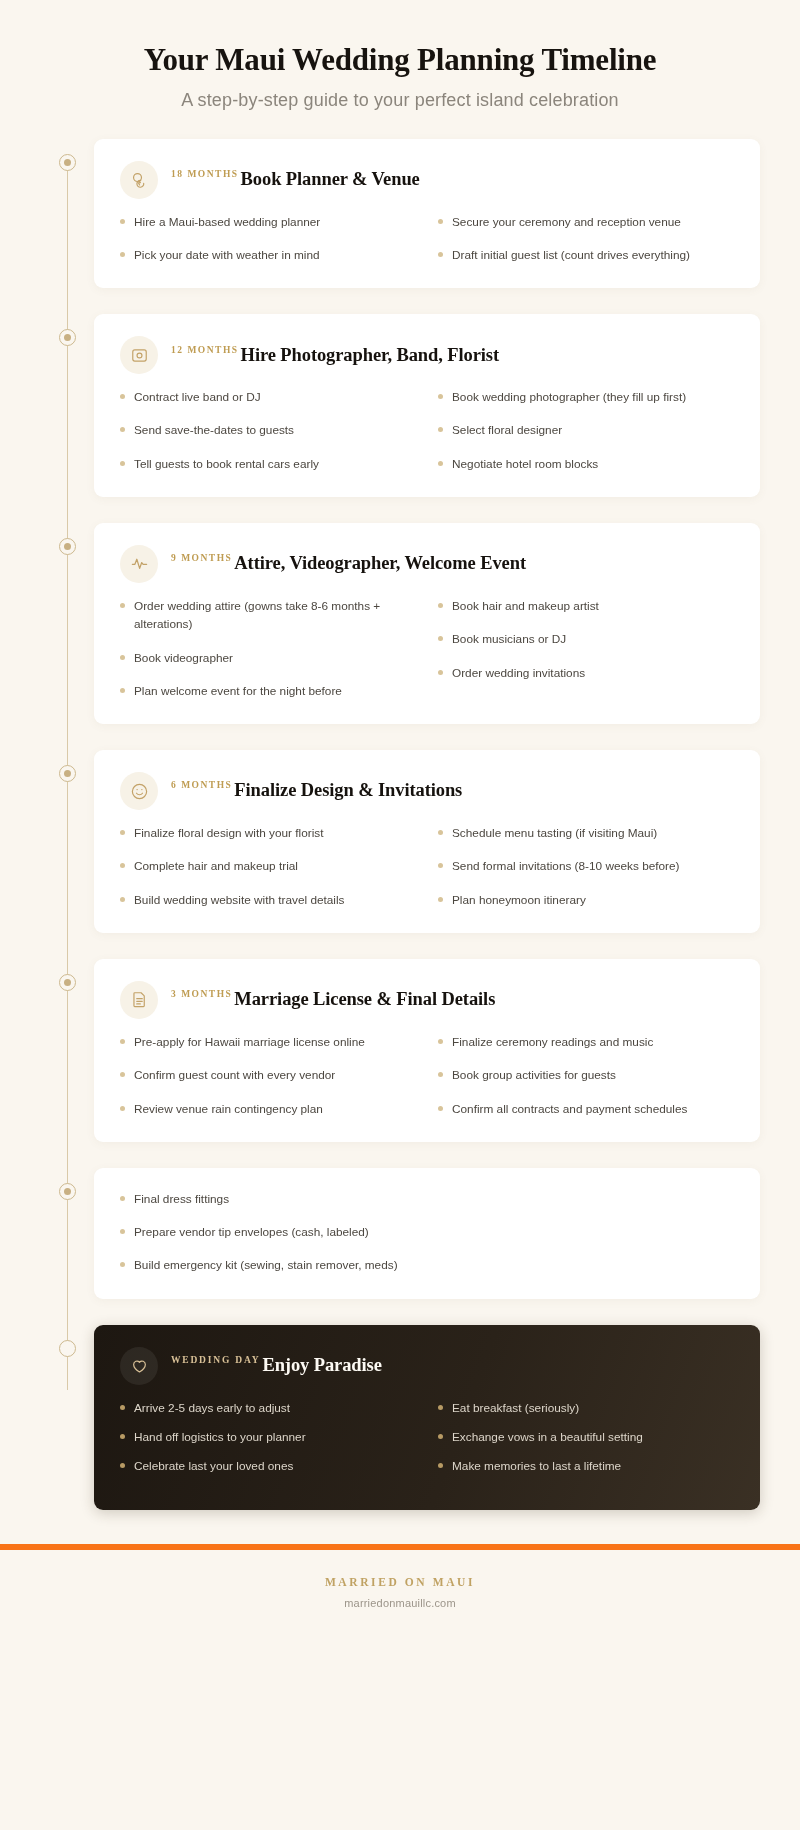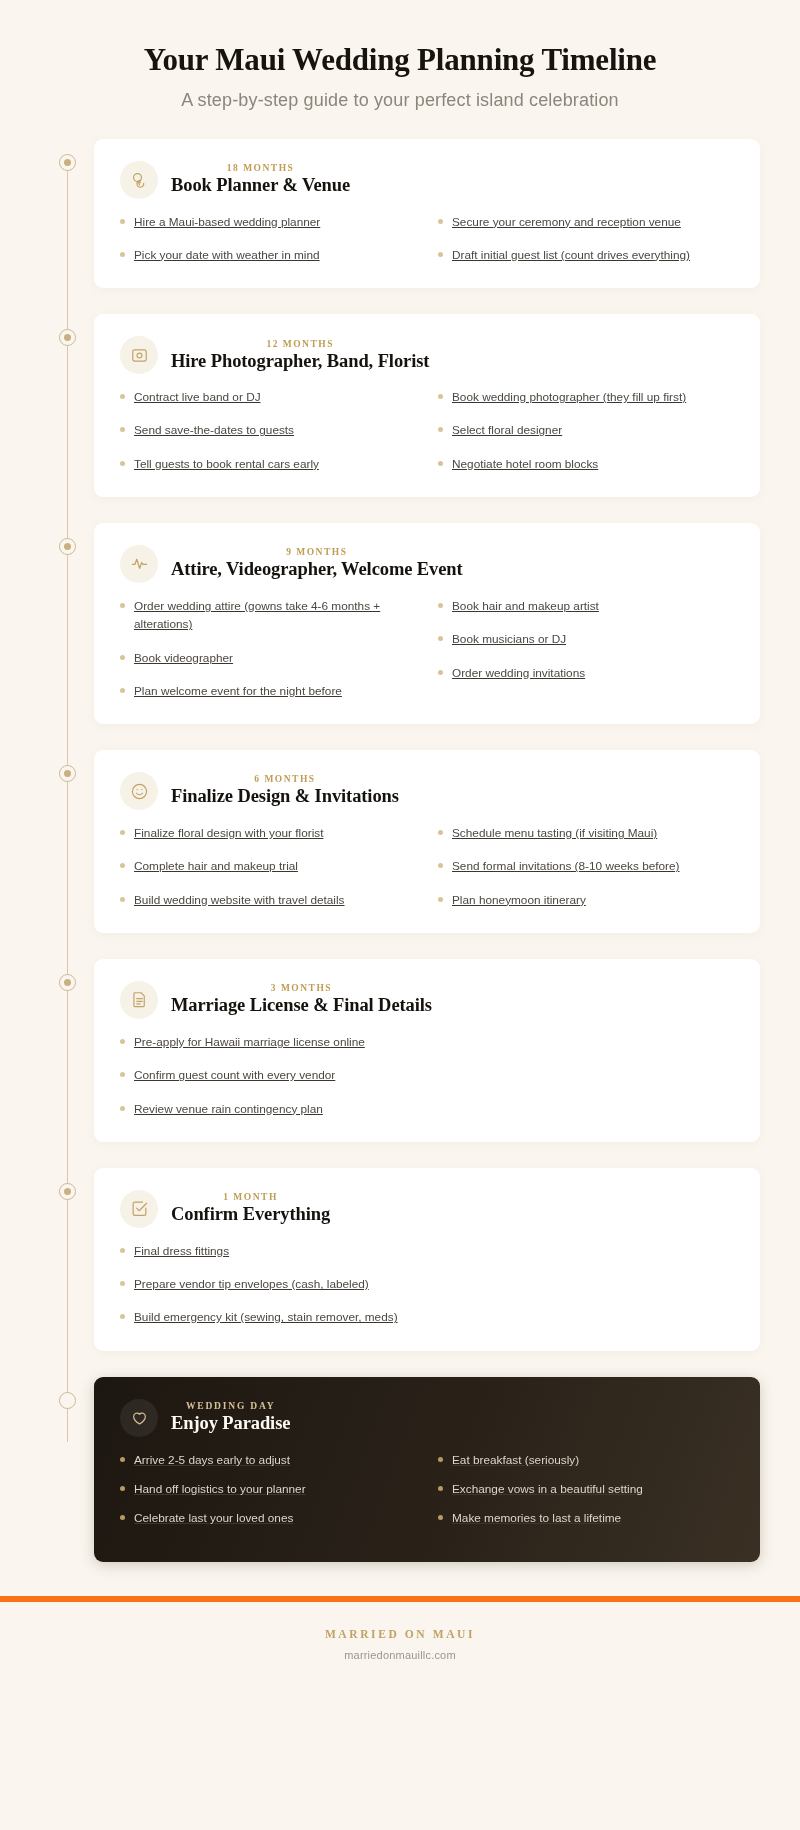--- a/index.html
+++ b/index.html
@@ -109,42 +109,41 @@
     width: 38px;
     height: 38px;
     flex: 0 0 38px;
     border-radius: 50%;
     background: #f7f2e7;
     display: flex;
     align-items: center;
     justify-content: center;
   }
   .badge svg { display: block; }
-  .head-text { display: flex; flex-direction: column; gap: 2px; align-items: center; }
+  .head-text { display: flex; flex-direction: row; gap: 2px; }
   .eyebrow {
     font-family: "Liberation Serif", serif;
     font-size: 9.5px;
     font-weight: bold;
     letter-spacing: 1.5px;
     color: #bf9c52;
     text-transform: uppercase;
   }
   .title {
     font-family: "Liberation Serif", serif;
     font-weight: bold;
     font-size: 18.5px;
     color: #16120e;
     letter-spacing: -0.1px;
     line-height: 1.15;
   }
 
   .cols {
     display: flex;
     gap: 22px;
-    text-decoration: underline;
   }
   .col { flex: 1 1 0; min-width: 0; }
 
   .item {
     display: flex;
     align-items: flex-start;
     gap: 9px;
     margin-bottom: 15px;
   }
   .item:last-child { margin-bottom: 0; }
@@ -325,21 +324,21 @@
               </div>
               <div class="head-text">
                 <div class="eyebrow">9 MONTHS</div>
                 <div class="title">Attire, Videographer, Welcome Event</div>
               </div>
             </div>
             <div class="cols">
               <div class="col">
                 <div class="item">
                   <span class="dot"></span>
-                  <span class="txt">Order wedding attire (gowns take 4-6 months + alterations)</span>
+                  <span class="txt">Order wedding attire (gowns take 8-6 months + alterations)</span>
                 </div>
                 <div class="item">
                   <span class="dot"></span>
                   <span class="txt">Book videographer</span>
                 </div>
                 <div class="item">
                   <span class="dot"></span>
                   <span class="txt">Plan welcome event for the night before</span>
                 </div>
               </div>
@@ -444,44 +443,44 @@
                 </div>
                 <div class="item">
                   <span class="dot"></span>
                   <span class="txt">Confirm guest count with every vendor</span>
                 </div>
                 <div class="item">
                   <span class="dot"></span>
                   <span class="txt">Review venue rain contingency plan</span>
                 </div>
               </div>
+              <div class="col">
+                <div class="item">
+                  <span class="dot"></span>
+                  <span class="txt">Finalize ceremony readings and music</span>
+                </div>
+                <div class="item">
+                  <span class="dot"></span>
+                  <span class="txt">Book group activities for guests</span>
+                </div>
+                <div class="item">
+                  <span class="dot"></span>
+                  <span class="txt">Confirm all contracts and payment schedules</span>
+                </div>
+              </div>
             </div>
           </div>
         </div>
         <div class="row">
           <div class="node-wrap">
             <div class="node">
               <i></i>
             </div>
           </div>
           <div class="card">
-            <div class="card-head">
-              <div class="badge">
-                <span>
-                  <svg width="19" height="19" viewBox="0 0 24 24" fill="none" stroke="#c3a268" stroke-width="1.5" stroke-linecap="round" stroke-linejoin="round">
-                    <path d="M20 11.5V19a1.8 1.8 0 0 1-1.8 1.8H5.8A1.8 1.8 0 0 1 4 19V5.8A1.8 1.8 0 0 1 5.8 4h10"></path>
-                    <path d="M8.4 11.6l3.2 3.2L21 5.4"></path>
-                  </svg>
-                </span>
-              </div>
-              <div class="head-text">
-                <div class="eyebrow">1 MONTH</div>
-                <div class="title">Confirm Everything</div>
-              </div>
-            </div>
             <div class="cols">
               <div class="col">
                 <div class="item">
                   <span class="dot"></span>
                   <span class="txt">Final dress fittings</span>
                 </div>
                 <div class="item">
                   <span class="dot"></span>
                   <span class="txt">Prepare vendor tip envelopes (cash, labeled)</span>
                 </div>

